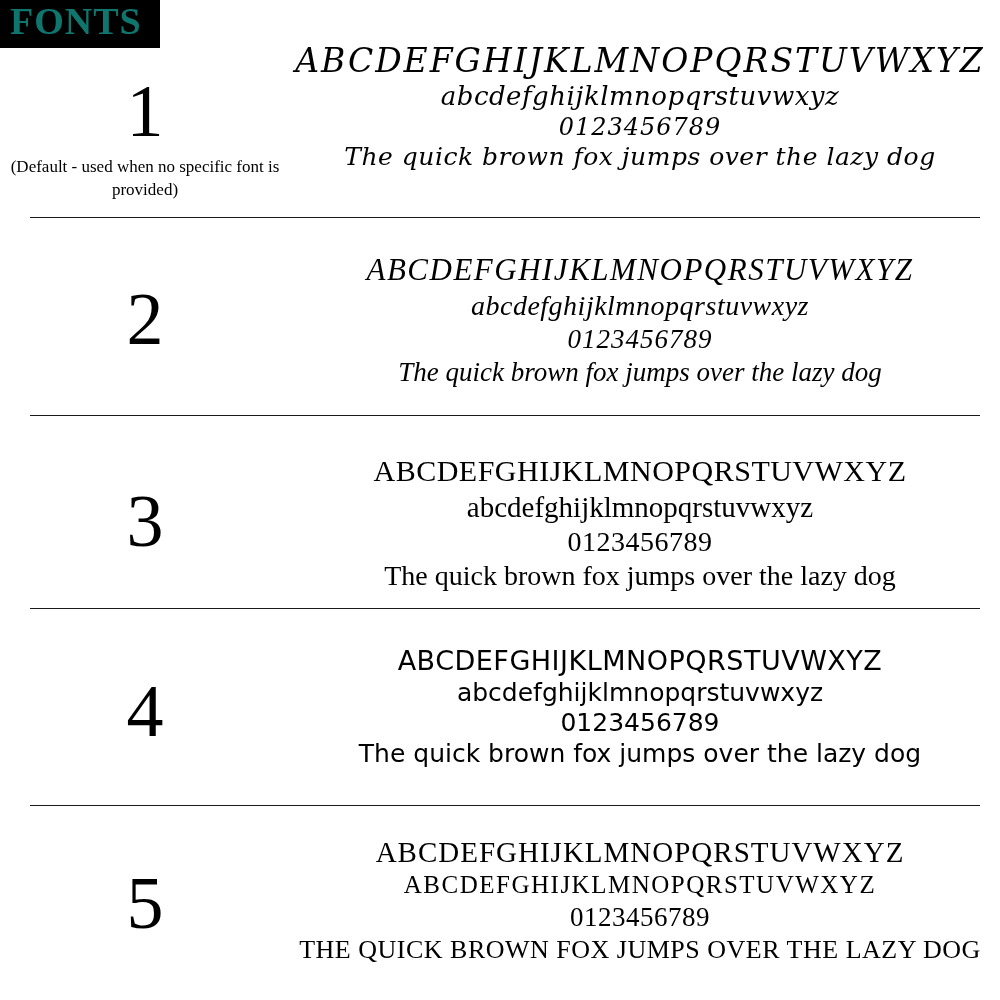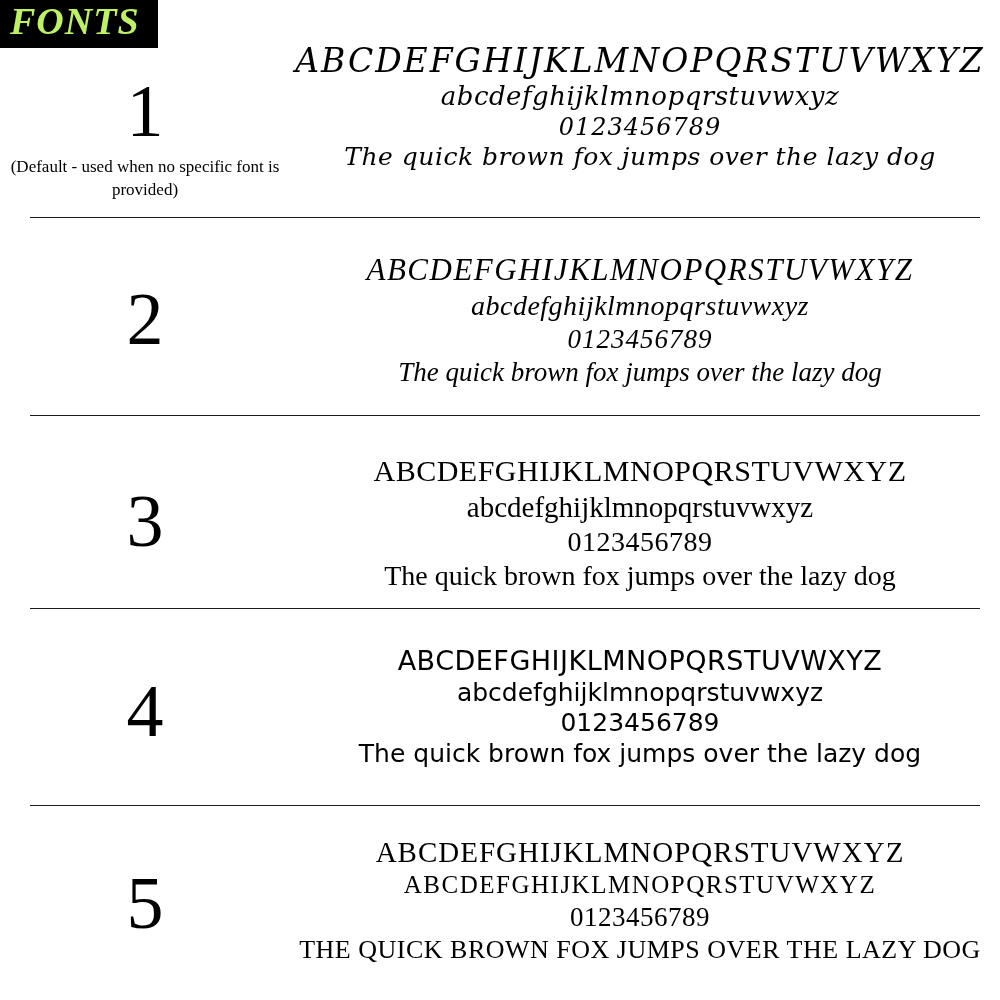--- a/index.html
+++ b/index.html
@@ -15,28 +15,27 @@
     position: relative;
     overflow: hidden;
   }
 
   
   .header-badge {
     position: absolute;
     left: 0;
     top: 0;
     background: #000000;
-    color: #bef264;
+    color: #0f766e;
     padding: 2px 18px 6px 10px;
     font-family: "Liberation Serif", serif;
     font-weight: bold;
     font-size: 38px;
     letter-spacing: 1px;
     line-height: 1.05;
-    font-style: italic;
   }
 
   
   .fonts-sheet {
     position: absolute;
     left: 0;
     top: 0;
     width: 1000px;
     height: 1000px;
   }

